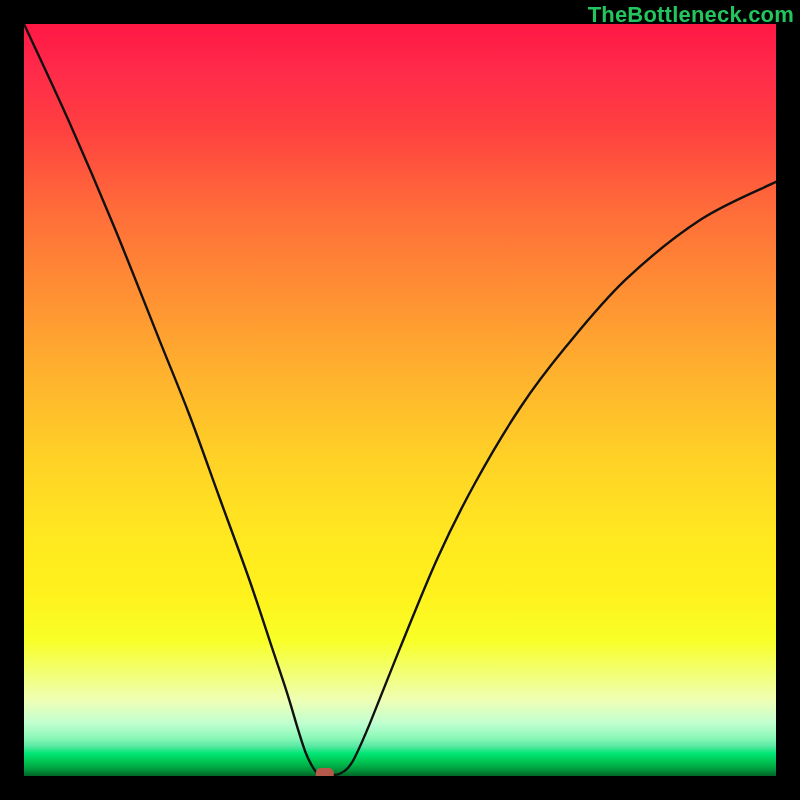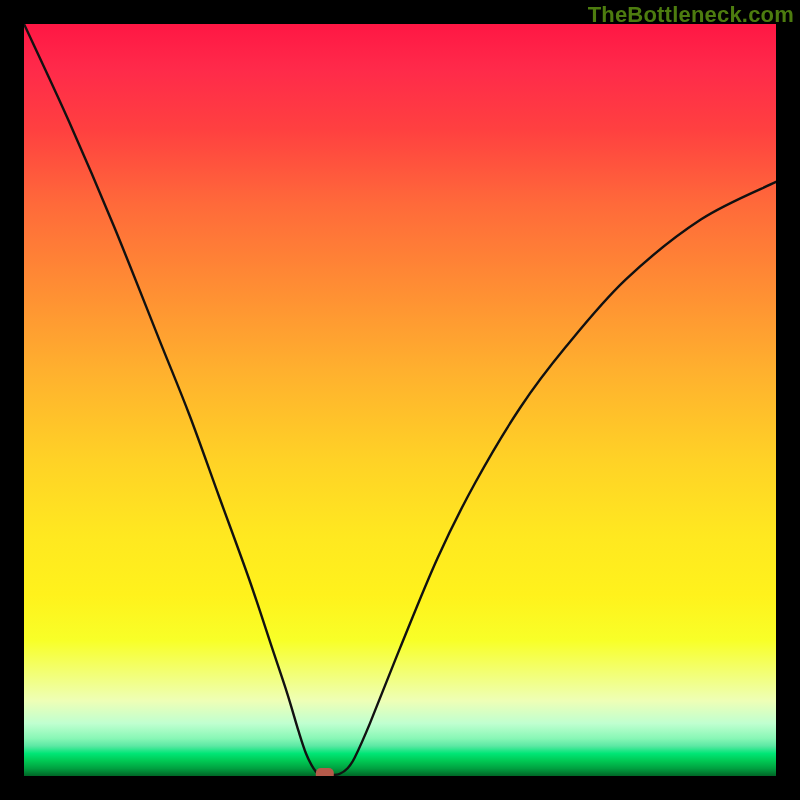--- a/index.html
+++ b/index.html
@@ -65,21 +65,21 @@
   .min-marker {
     fill: #b55a4a;
     stroke: none;
   }
   .watermark {
     position: absolute;
     top: 2px;
     right: 6px;
     font-size: 22px;
     font-weight: 600;
-    color: #4d7c0f;
+    color: #22c55e;
     letter-spacing: 0.2px;
     user-select: none;
     text-align: right;
   }
 </style>
 </head>
 <body>
 
 <div class="chart-container">
   <div class="watermark">TheBottleneck.com</div>

